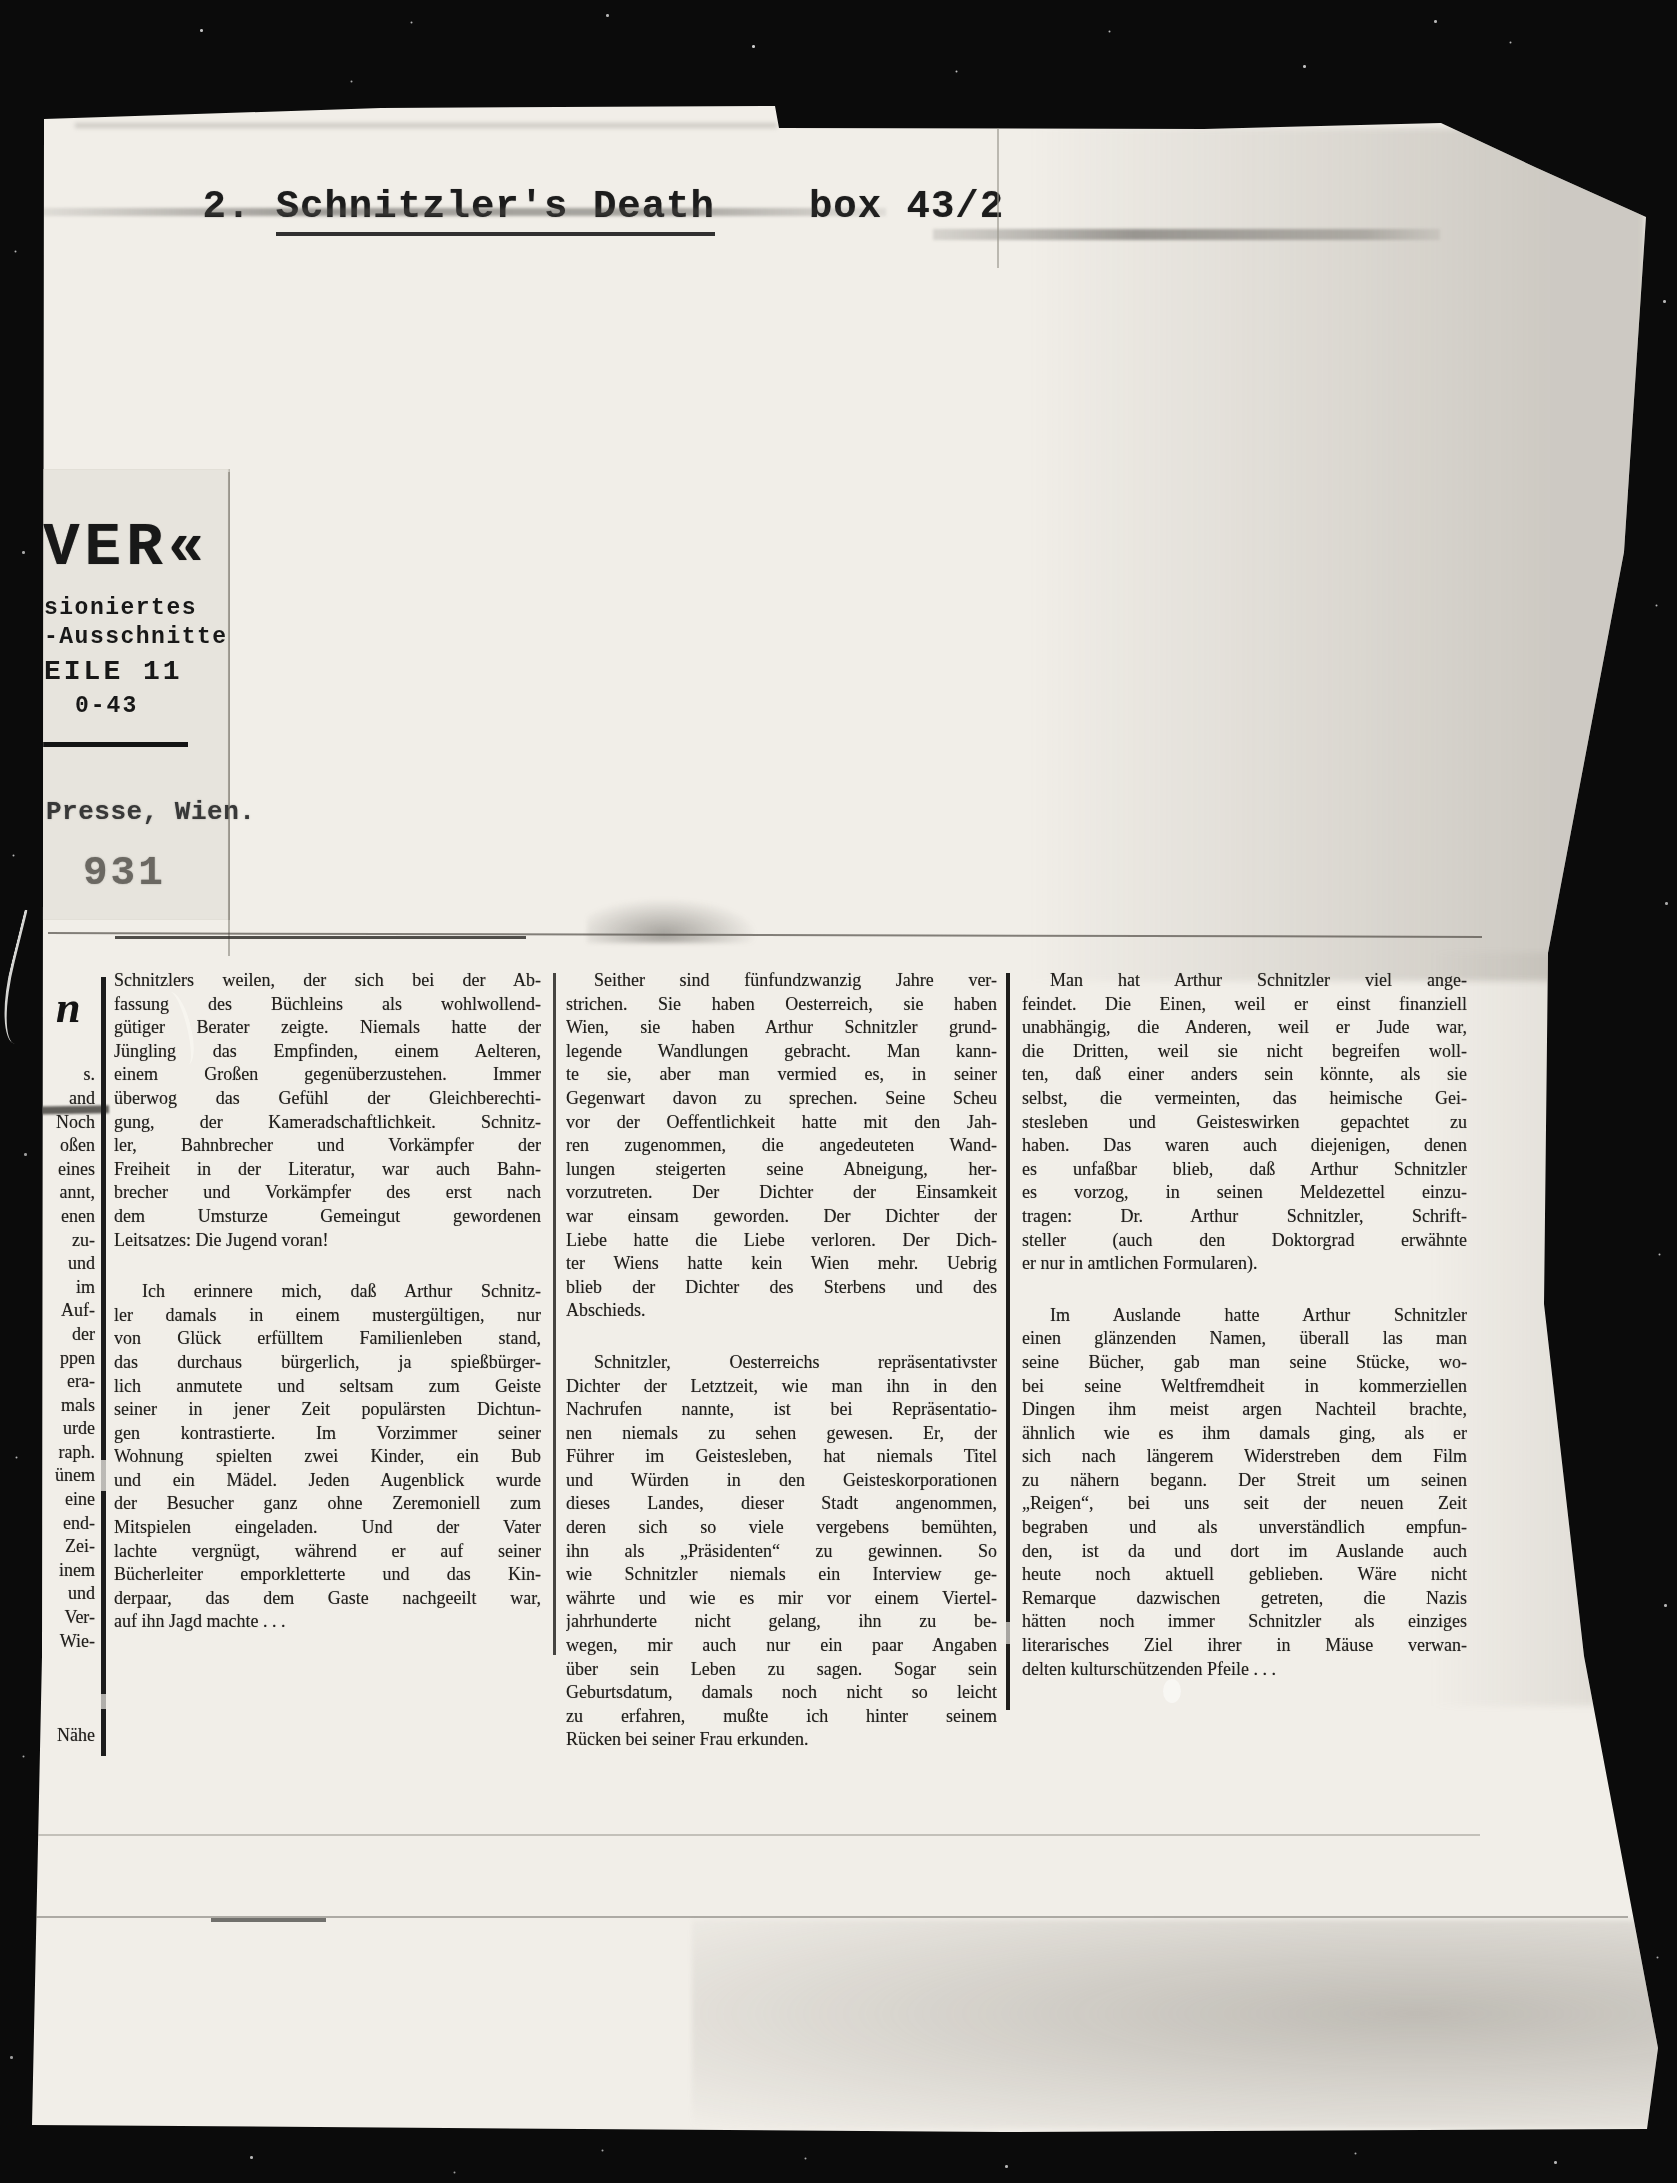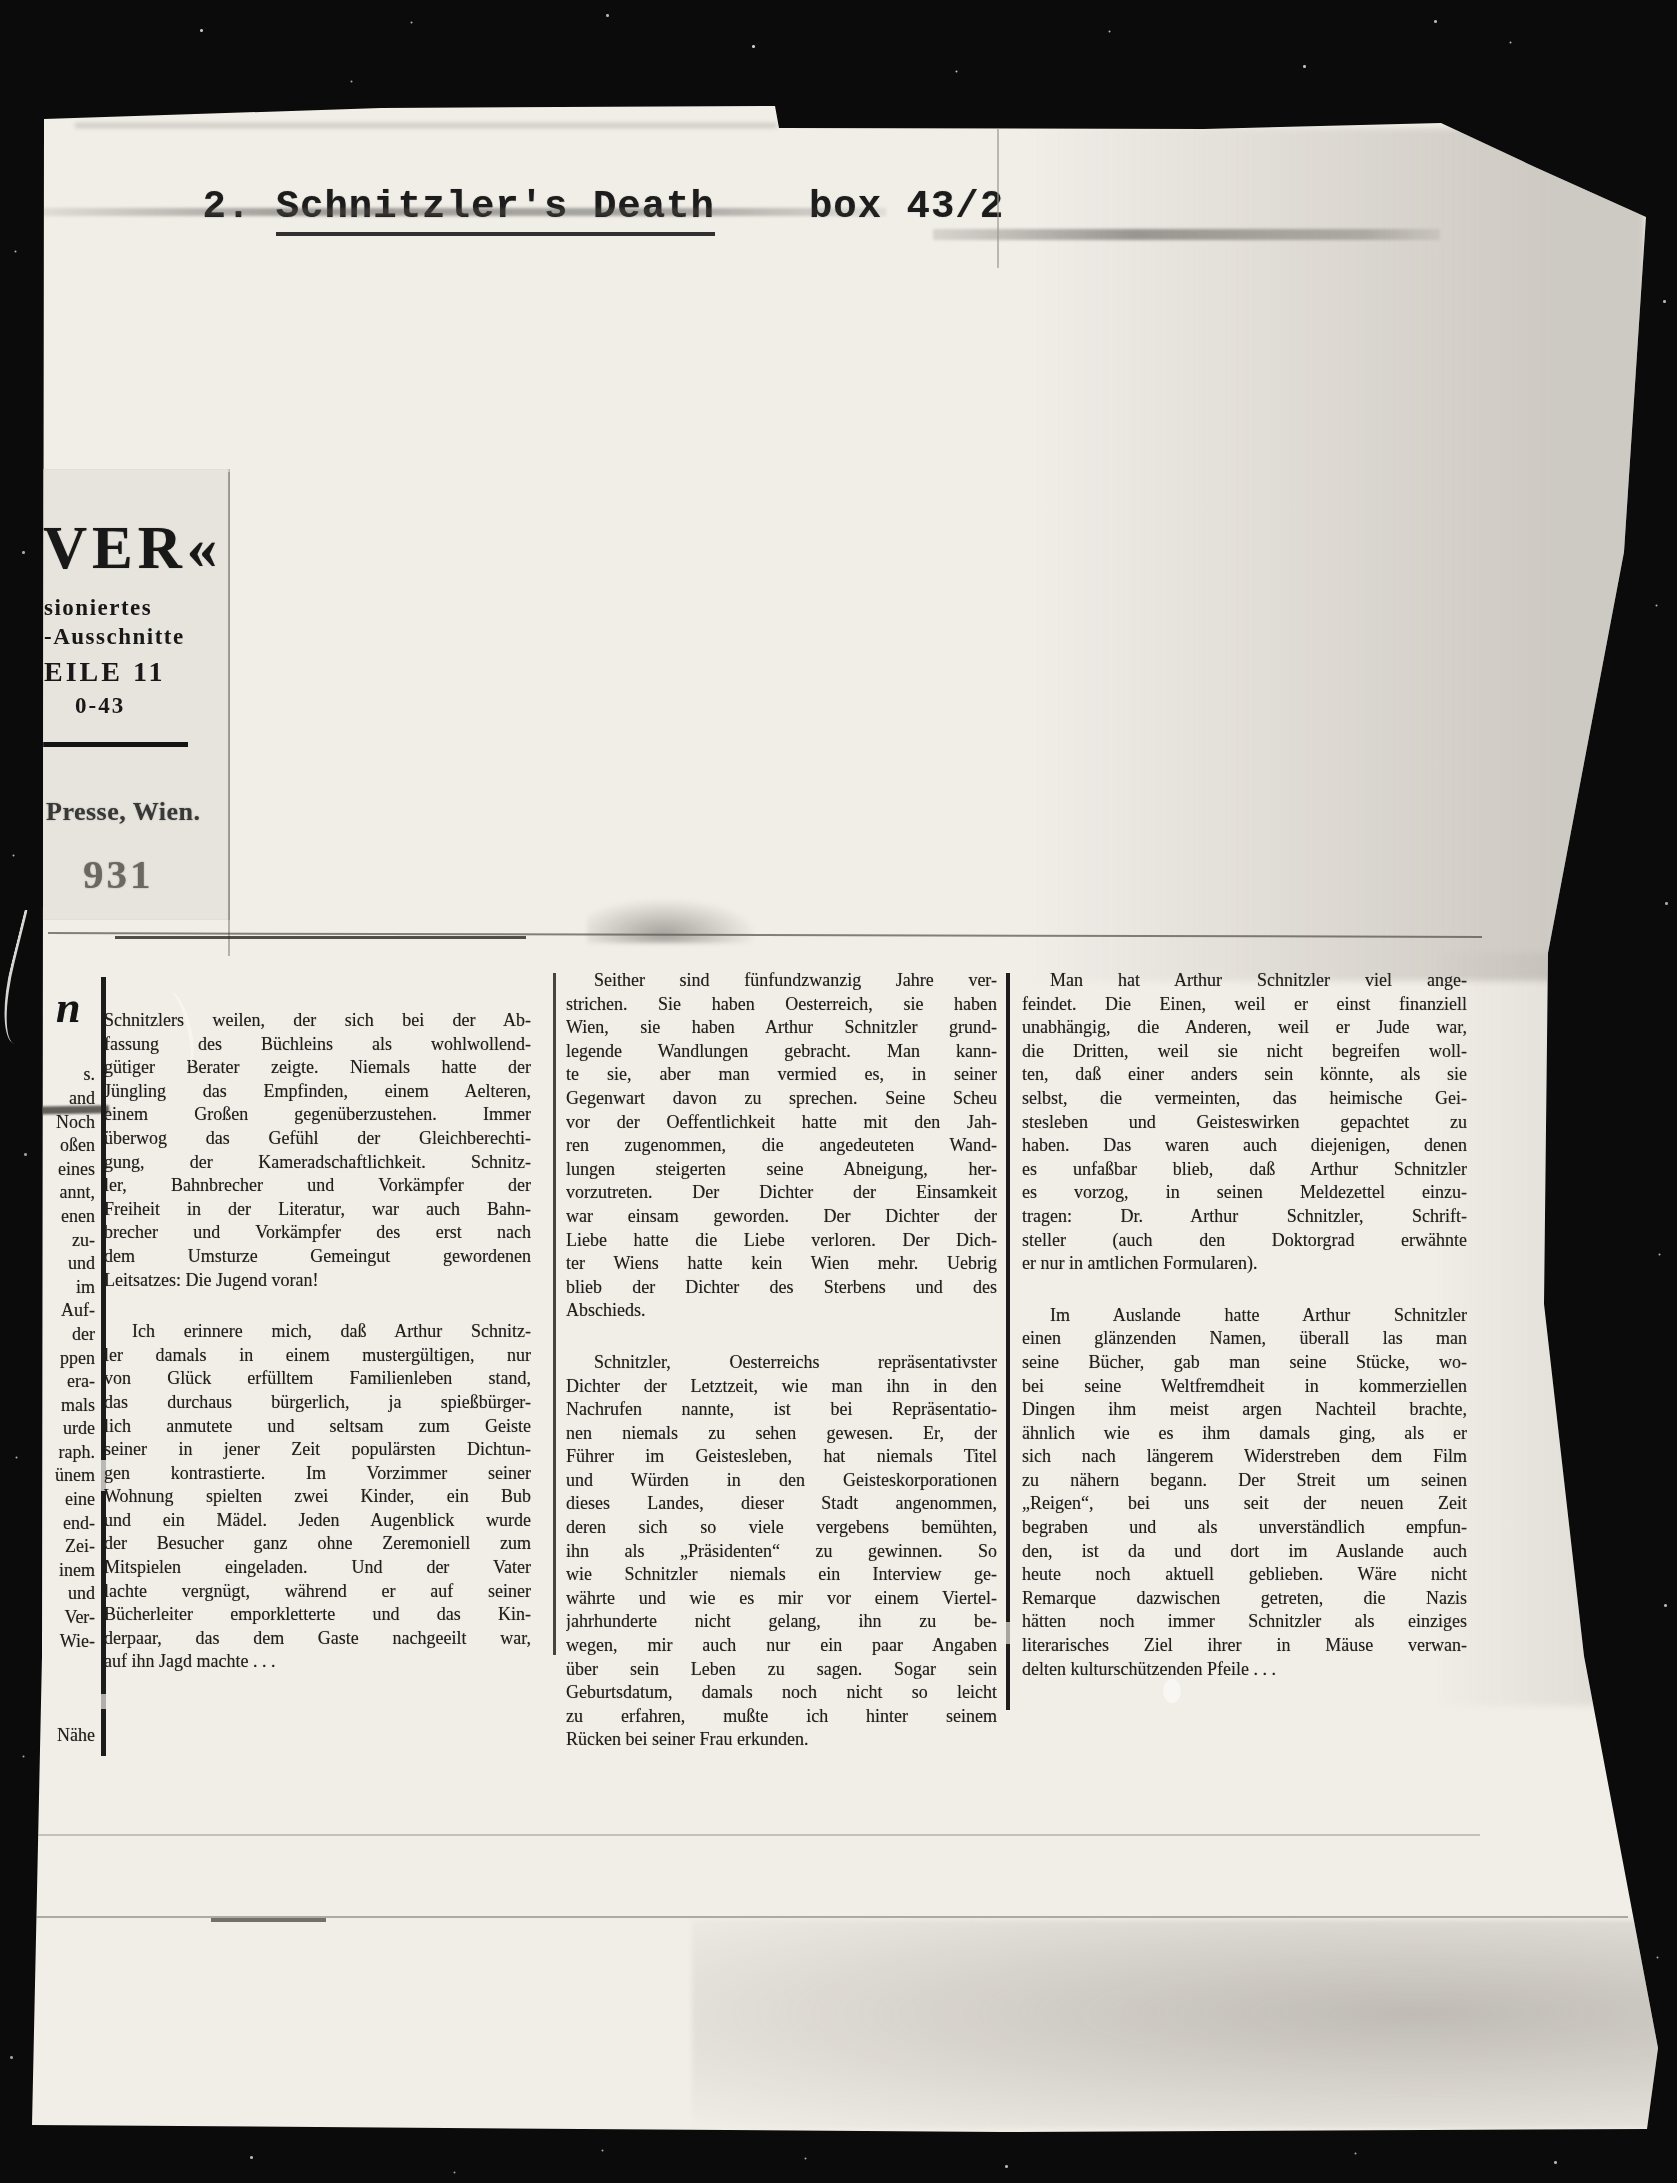--- a/index.html
+++ b/index.html
@@ -19,36 +19,36 @@
     font-family:"Liberation Mono","DejaVu Sans Mono",monospace;
     font-size:39px;font-weight:bold;color:#1c1c1c;white-space:pre;letter-spacing:1px;
     text-shadow:0 0 1px rgba(20,20,20,.45);
   }
   .header-line .u{border-bottom:4.5px solid rgba(22,22,22,.88);padding-bottom:3px;}
   .header-line .boxlab{margin-left:94px;}
 
   
   .stamp-slip{position:absolute;left:42px;top:469px;width:188px;height:451px;background:#e7e4dd;
     box-shadow:inset -1.5px 0 1px rgba(150,145,135,.55);}
-  .stamp{position:absolute;font-family:Liberation Serif, serif;color:#181818;}
+  .stamp{position:absolute;font-family:Liberation Mono, monospace;color:#181818;}
   .stamp-masthead{left:43px;top:513px;font-size:61px;font-weight:bold;letter-spacing:5px;text-shadow:0 0 1px rgba(10,10,10,.5);}
   .stamp-l1{left:44px;top:595px;font-size:23px;font-weight:bold;letter-spacing:1.5px;}
   .stamp-l2{left:44px;top:624px;font-size:23px;font-weight:bold;letter-spacing:1.5px;}
   .stamp-l3{left:44px;top:656px;font-size:28px;font-weight:bold;letter-spacing:3px;}
   .stamp-l4{left:44px;top:693px;font-size:23px;font-weight:bold;letter-spacing:2px;padding-left:31px;}
   .stamp-rule{position:absolute;left:42px;top:742px;width:146px;height:4.5px;background:#141414;}
   .stamp-src{left:46px;top:797px;font-size:26px;font-weight:bold;color:#383838;letter-spacing:0.5px;text-shadow:0 0 1.5px rgba(60,60,60,.5);}
   .stamp-date{left:51px;top:850px;font-size:41px;font-weight:bold;color:#6b6862;letter-spacing:3px;text-shadow:0 0 1.5px rgba(90,88,84,.6);margin-left:32px;}
 
   
   .news{font-family:"Liberation Serif","DejaVu Serif",serif;color:#211f1c;
     text-shadow:0 0 0.7px rgba(30,28,24,.5);}
   .column{position:absolute;top:969px;font-size:18px;line-height:23.6px;}
   .cut-col{left:11px;width:84px;text-align:right;}
-  .col1{left:104px;width:427px;margin-top:40px;}
+  .col1{left:114px;width:427px;}
   .col2{left:566px;width:431px;}
   .col3{left:1022px;width:445px;}
   .frag-line{height:23.6px;line-height:23.6px;white-space:pre;}
   .para + .para{margin-top:28px;}
   .jl{height:23.6px;line-height:23.6px;text-align:justify;overflow:hidden;}
   .jl::after{content:"";display:inline-block;width:100%;height:0;}
   .jl.last{text-align:left;}
   .jl.last::after{content:none;}
   .para.indent .jl:first-child{text-indent:28px;}
   .headline-frag{position:absolute;left:56px;top:982px;font-size:44px;font-weight:bold;font-style:italic;color:#141414;}

